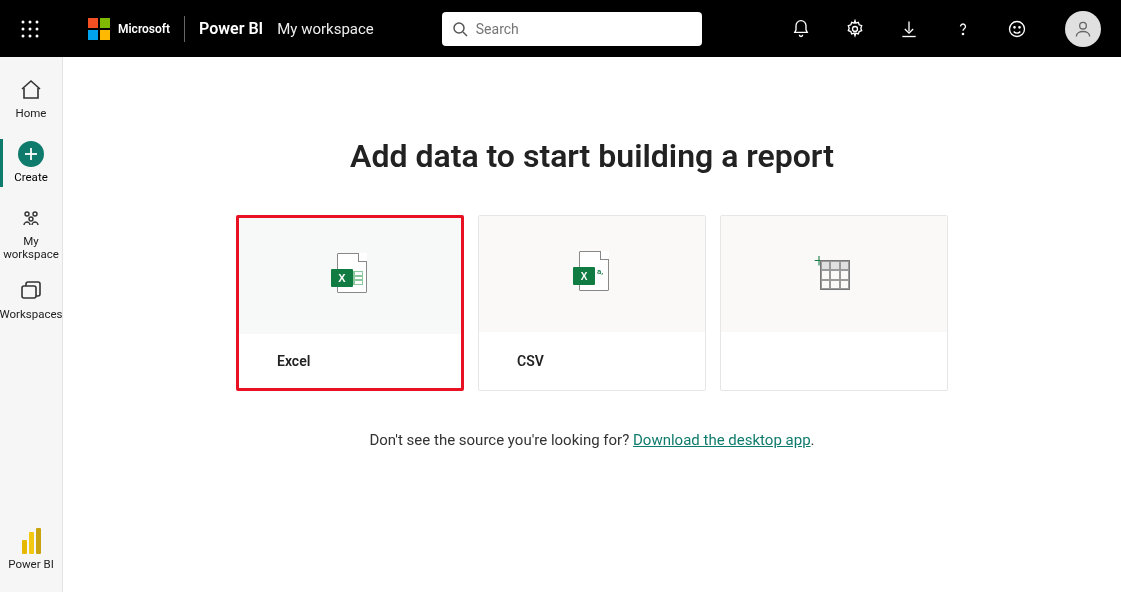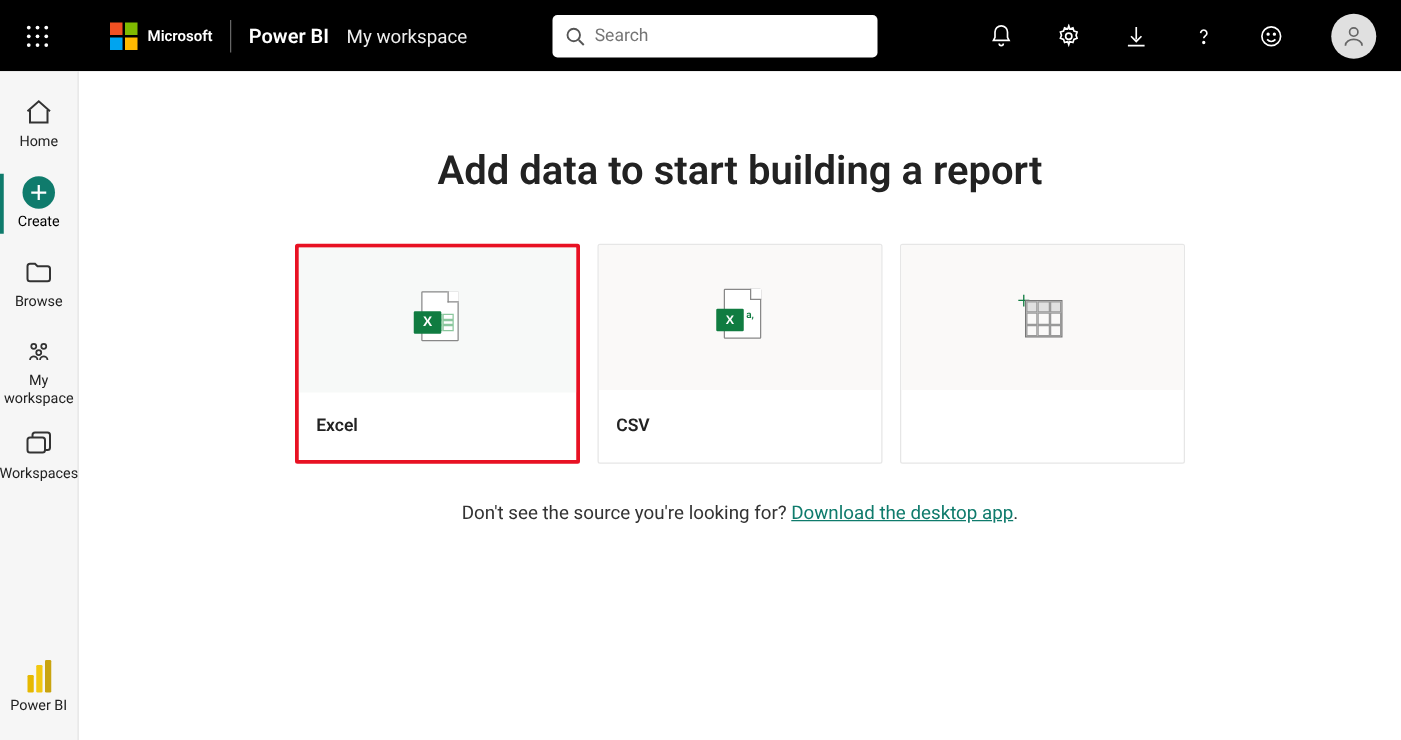--- a/index.html
+++ b/index.html
@@ -34,30 +34,30 @@
   .navitem.active .label { font-weight: 400; color: #000; }
   .nav-icon { width: 26px; height: 26px; display: flex; align-items: center; justify-content: center; }
   .create-icon { width: 26px; height: 26px; border-radius: 50%; background: #0f7b6c; display:flex; align-items:center; justify-content:center; color:#fff; }
   .powerbi-item { margin-top: auto; margin-bottom: 10px; }
   .pbi-icon { width: 22px; height: 26px; position: relative; display:flex; align-items:flex-end; gap:2px; justify-content:center;}
   .pbi-icon .bar { width:5px; border-radius:1px; }
   .pbi-icon .b1 { height:14px; background:#e6b800; }
   .pbi-icon .b2 { height:22px; background:#f2c811; }
   .pbi-icon .b3 { height:26px; background:#c9a40f; }
 
-  .main { flex: 1; background: #fff; display:flex; flex-direction:column; align-items:center; padding-top: 60px; }
+  .main { flex: 1; background: #fff; display:flex; flex-direction:column; align-items:center; padding-top: 80px; }
   .title { font-size: 32px; font-weight: 600; color: #222; margin-bottom: 40px; }
   .cards { display: flex; gap: 14px; }
   .card { width: 228px; height: 176px; border: 1px solid #e6e6e6; border-radius: 2px; display:flex; flex-direction:column; cursor:pointer; background:#fff; overflow:hidden; }
   .card.highlight { border: 3px solid #e81123; }
   .card-top { flex: 0 0 116px; background: #f7f9f8; display:flex; align-items:center; justify-content:center; }
   .card.plain .card-top { background: #faf9f8; }
   .card-bottom { flex:1; padding: 14px 14px; display:flex; align-items:center; }
-  .card-label { font-size: 14px; font-weight: 600; color: #222; line-height:1.35; }
-  .hint { margin-top: 30px; font-size: 15px; color: #333; }
+  .card-label { font-size: 14px; font-weight: 600; color: #222; line-height:1.35;margin-left:24px; }
+  .hint { margin-top: 40px; font-size: 15px; color: #333; }
   .hint a { color: #0f7b6c; text-decoration: underline; }
 
   
   .fileicon { position: relative; width: 38px; height: 46px; }
   .fileicon .page { position:absolute; left:6px; top:0; width:30px; height:40px; border:1px solid #888; border-radius:1px; background:#fff; }
   .fileicon .fold { position:absolute; left:27px; top:0; width:9px; height:9px; background:#fff; border-left:1px solid #888; border-bottom:1px solid #888; }
   .fileicon .badge { position:absolute; left:0; top:16px; width:22px; height:18px; background:#107c41; border-radius:1px; display:flex; align-items:center; justify-content:center; color:#fff; font-size:11px; font-weight:700; font-family: Arial, sans-serif; }
   .fileicon .lines { position:absolute; left:14px; top:18px; width:18px; height:14px; display:grid; grid-template-columns:1fr 1fr; grid-template-rows:1fr 1fr 1fr; }
   .fileicon .lines div { border:0.5px solid #8cc79e; }
   .fileicon.csv .badge { font-size:10px; }
@@ -166,28 +166,20 @@
       </div>
       <div class="navitem active">
         <div class="create-icon">
           <svg width="14" height="14" viewBox="0 0 14 14" stroke="#fff" stroke-width="1.8">
               <line x1="7" y1="1" x2="7" y2="13"></line>
               <line x1="1" y1="7" x2="13" y2="7"></line>
             </svg>
         </div>
         <span class="label">Create</span>
       </div>
-      <div class="navitem">
-        <div class="nav-icon">
-          <svg width="24" height="24" viewBox="0 0 24 24" fill="none" stroke="#333" stroke-width="1.6">
-              <path d="M3 7a2 2 0 0 1 2-2h4l2 2h8a2 2 0 0 1 2 2v8a2 2 0 0 1-2 2H5a2 2 0 0 1-2-2z"></path>
-            </svg>
-        </div>
-        <span class="label">Browse</span>
-      </div>
       <div class="navitem twoline">
         <div class="nav-icon">
           <svg width="24" height="24" viewBox="0 0 24 24" fill="none" stroke="#333" stroke-width="1.4">
               <circle cx="8" cy="8" r="2"></circle>
               <circle cx="16" cy="8" r="2"></circle>
               <circle cx="12" cy="13" r="2"></circle>
               <path d="M5 19c0-2 2-3 3-3s3 1 3 3"></path>
               <path d="M13 19c0-2 2-3 3-3s3 1 3 3"></path>
             </svg>
         </div>

